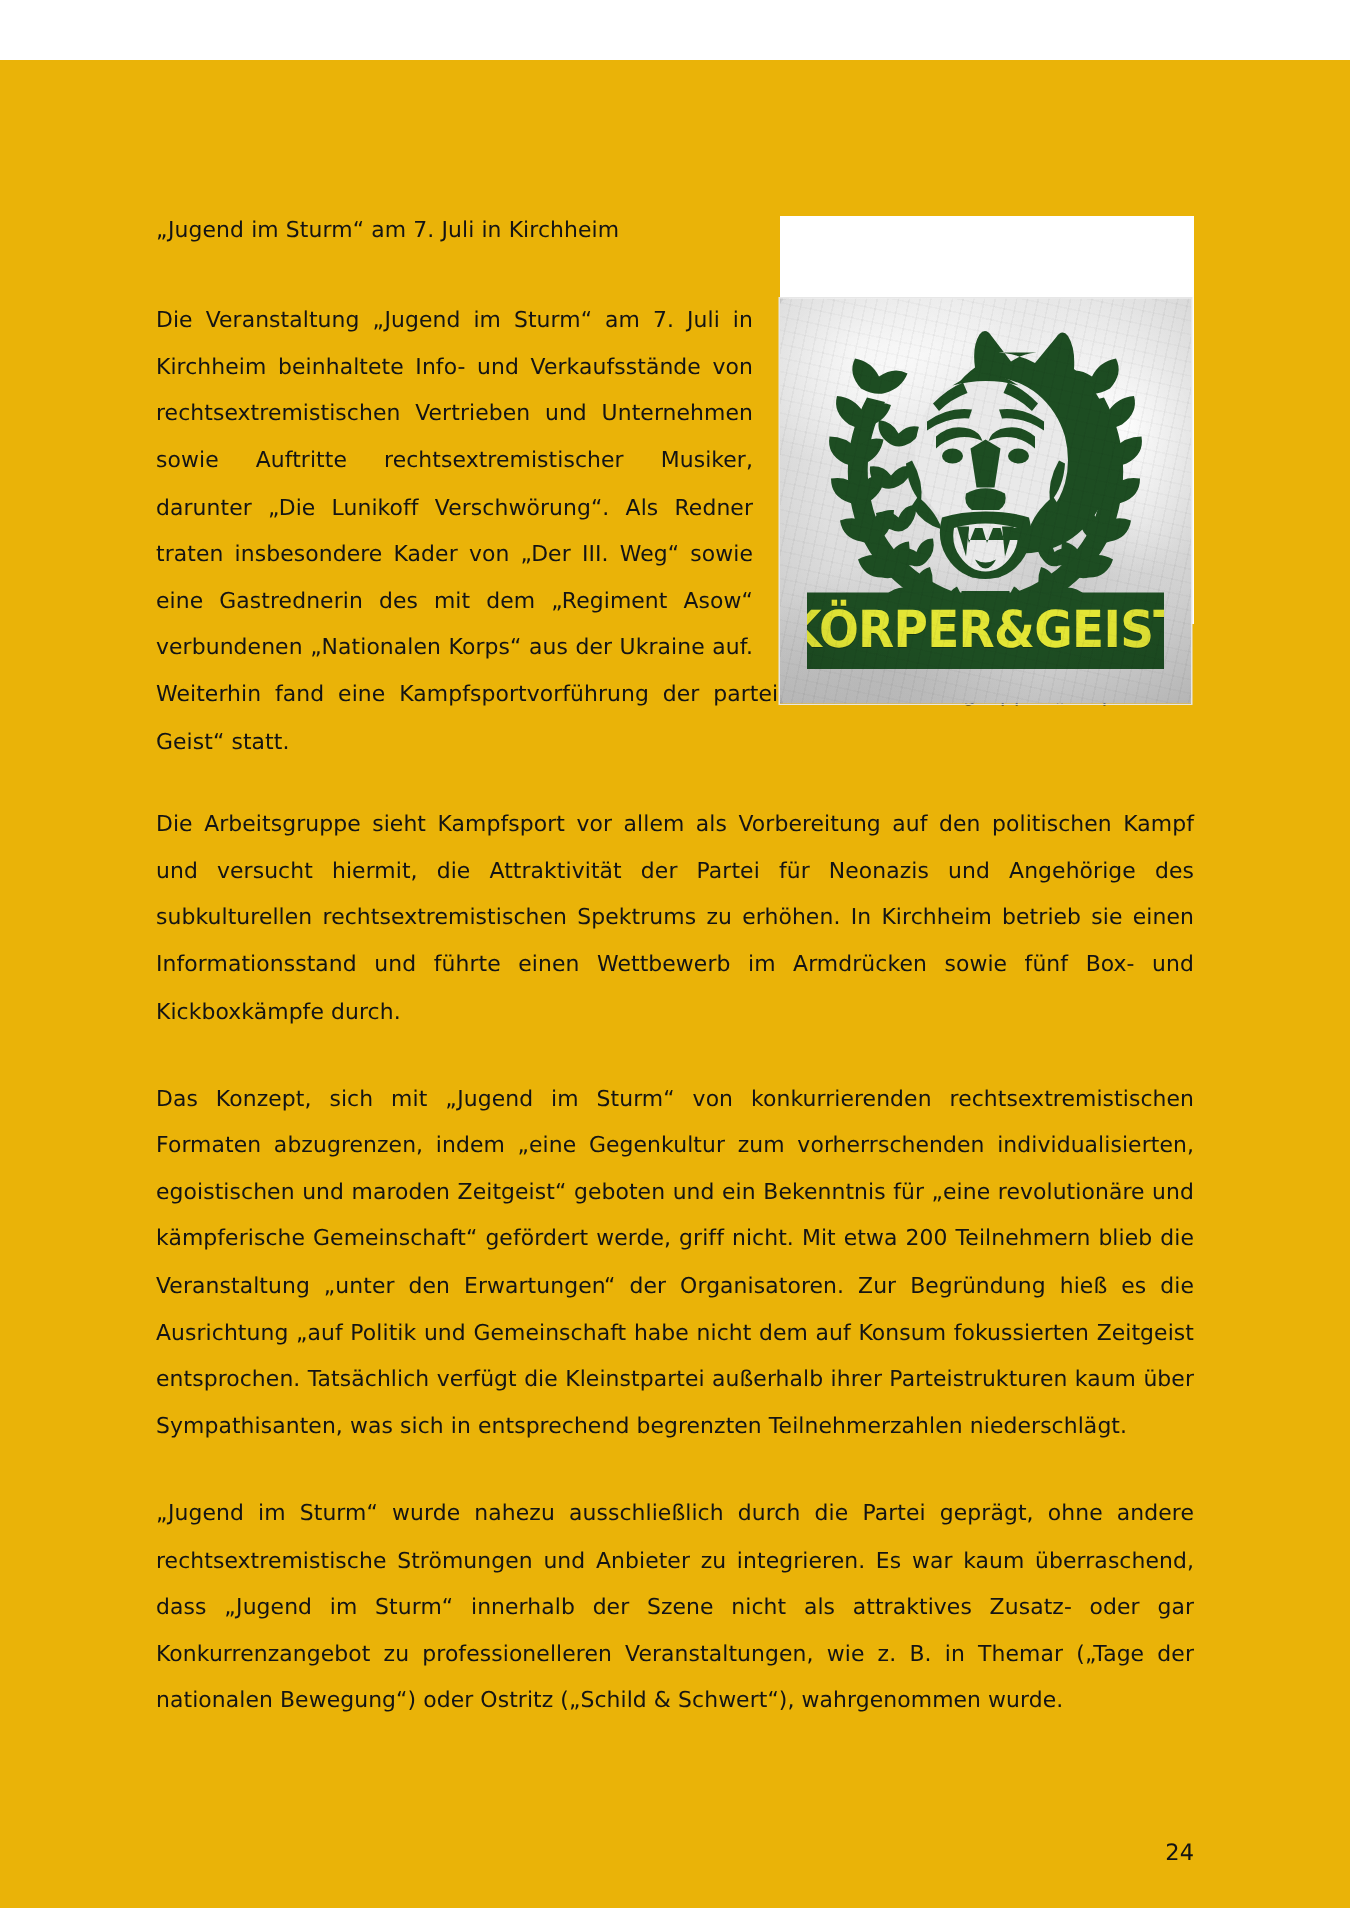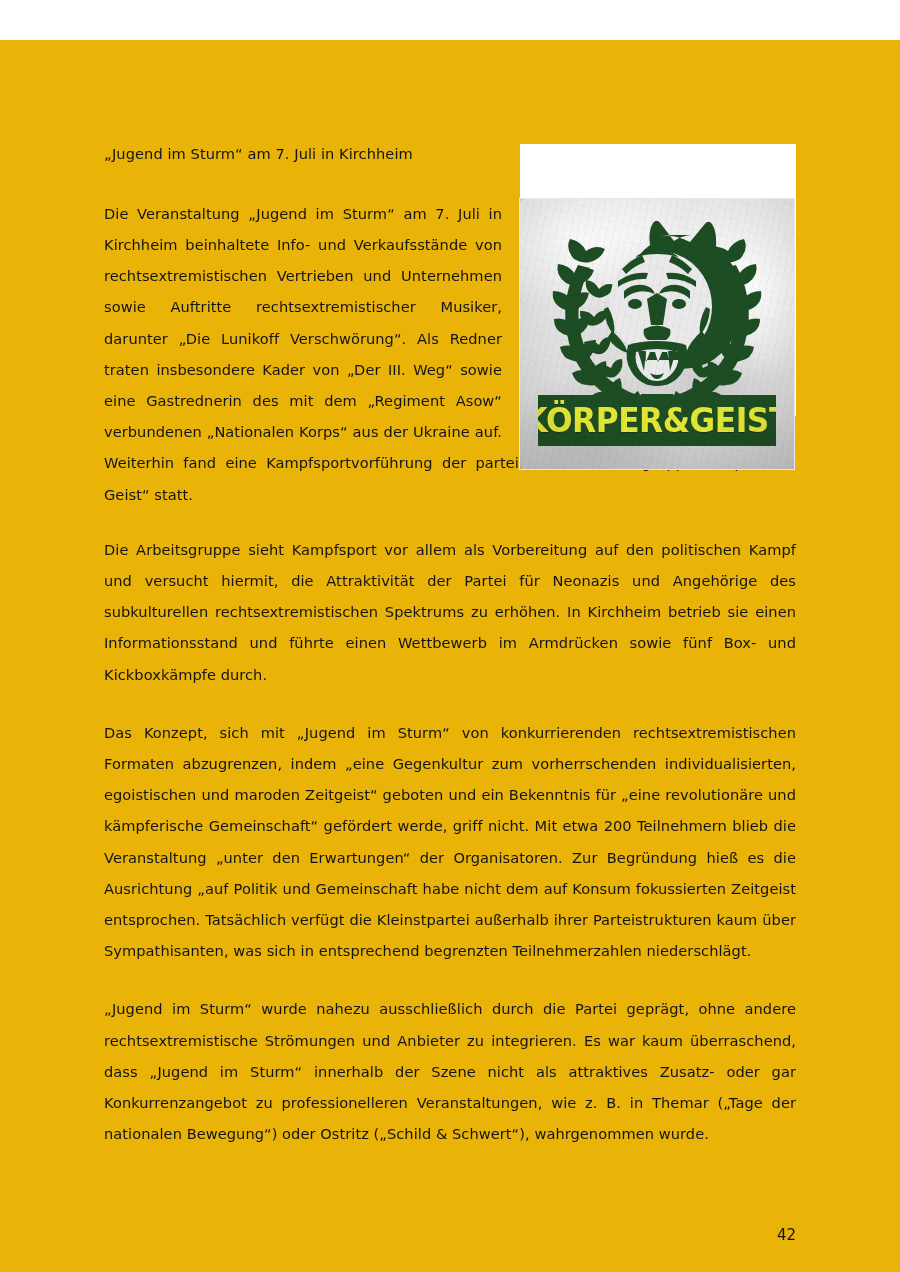--- a/index.html
+++ b/index.html
@@ -291,15 +291,15 @@
     <p class="doc-heading">„Jugend im Sturm“ am 7. Juli in Kirchheim</p>
 
     <p class="para has-figure">Die Veranstaltung „Jugend im Sturm“ am 7. Juli in Kirchheim beinhaltete Info- und Verkaufsstände von rechtsextremistischen Vertrieben und Unternehmen sowie Auftritte rechtsextremistischer Musiker, darunter „Die Lunikoff Verschwörung“. Als Redner traten insbesondere Kader von „Der III. Weg“ sowie eine Gastrednerin des mit dem „Regiment Asow“ verbundenen „Nationalen Korps“ aus der Ukraine auf. Weiterhin fand eine Kampfsportvorführung der parteiinternen Arbeitsgruppe „Körper und Geist“ statt.</p>
     <div class="clear"></div>
     <p class="para">Die Arbeitsgruppe sieht Kampfsport vor allem als Vorbereitung auf den politischen Kampf und versucht hiermit, die Attraktivität der Partei für Neonazis und Angehörige des subkulturellen rechtsextremistischen Spektrums zu erhöhen. In Kirchheim betrieb sie einen Informationsstand und führte einen Wettbewerb im Armdrücken sowie fünf Box- und Kickboxkämpfe durch.</p>
     <p class="para">Das Konzept, sich mit „Jugend im Sturm“ von konkurrierenden rechtsextremistischen Formaten abzugrenzen, indem „eine Gegenkultur zum vorherrschenden individualisierten, egoistischen und maroden Zeitgeist“ geboten und ein Bekenntnis für „eine revolutionäre und kämpferische Gemeinschaft“ gefördert werde, griff nicht. Mit etwa 200 Teilnehmern blieb die Veranstaltung „unter den Erwartungen“ der Organisatoren. Zur Begründung hieß es die Ausrichtung „auf Politik und Gemeinschaft habe nicht dem auf Konsum fokussierten Zeitgeist entsprochen. Tatsächlich verfügt die Kleinstpartei außerhalb ihrer Parteistrukturen kaum über Sympathisanten, was sich in entsprechend begrenzten Teilnehmerzahlen niederschlägt.</p>
     <p class="para">„Jugend im Sturm“ wurde nahezu ausschließlich durch die Partei geprägt, ohne andere rechtsextremistische Strömungen und Anbieter zu integrieren. Es war kaum überraschend, dass „Jugend im Sturm“ innerhalb der Szene nicht als attraktives Zusatz- oder gar Konkurrenzangebot zu professionelleren Veranstaltungen, wie z. B. in Themar („Tage der nationalen Bewegung“) oder Ostritz („Schild &amp; Schwert“), wahrgenommen wurde.</p>
 
   </div>
 
-  <div class="page-number">42</div>
+  <div class="page-number">24</div>
 
 </div>
 
 </body></html>

